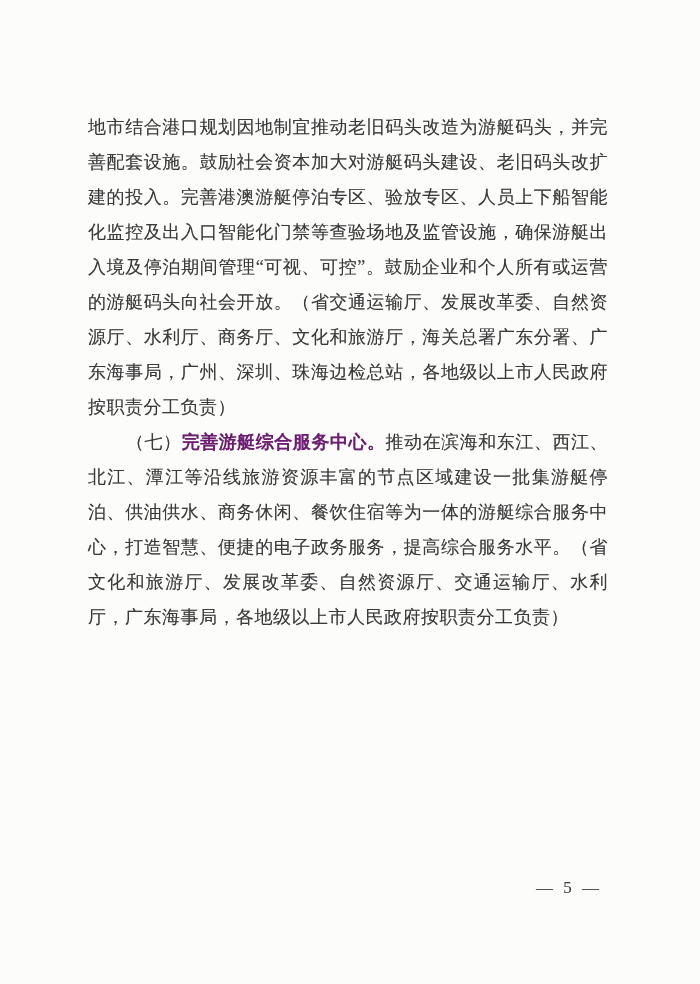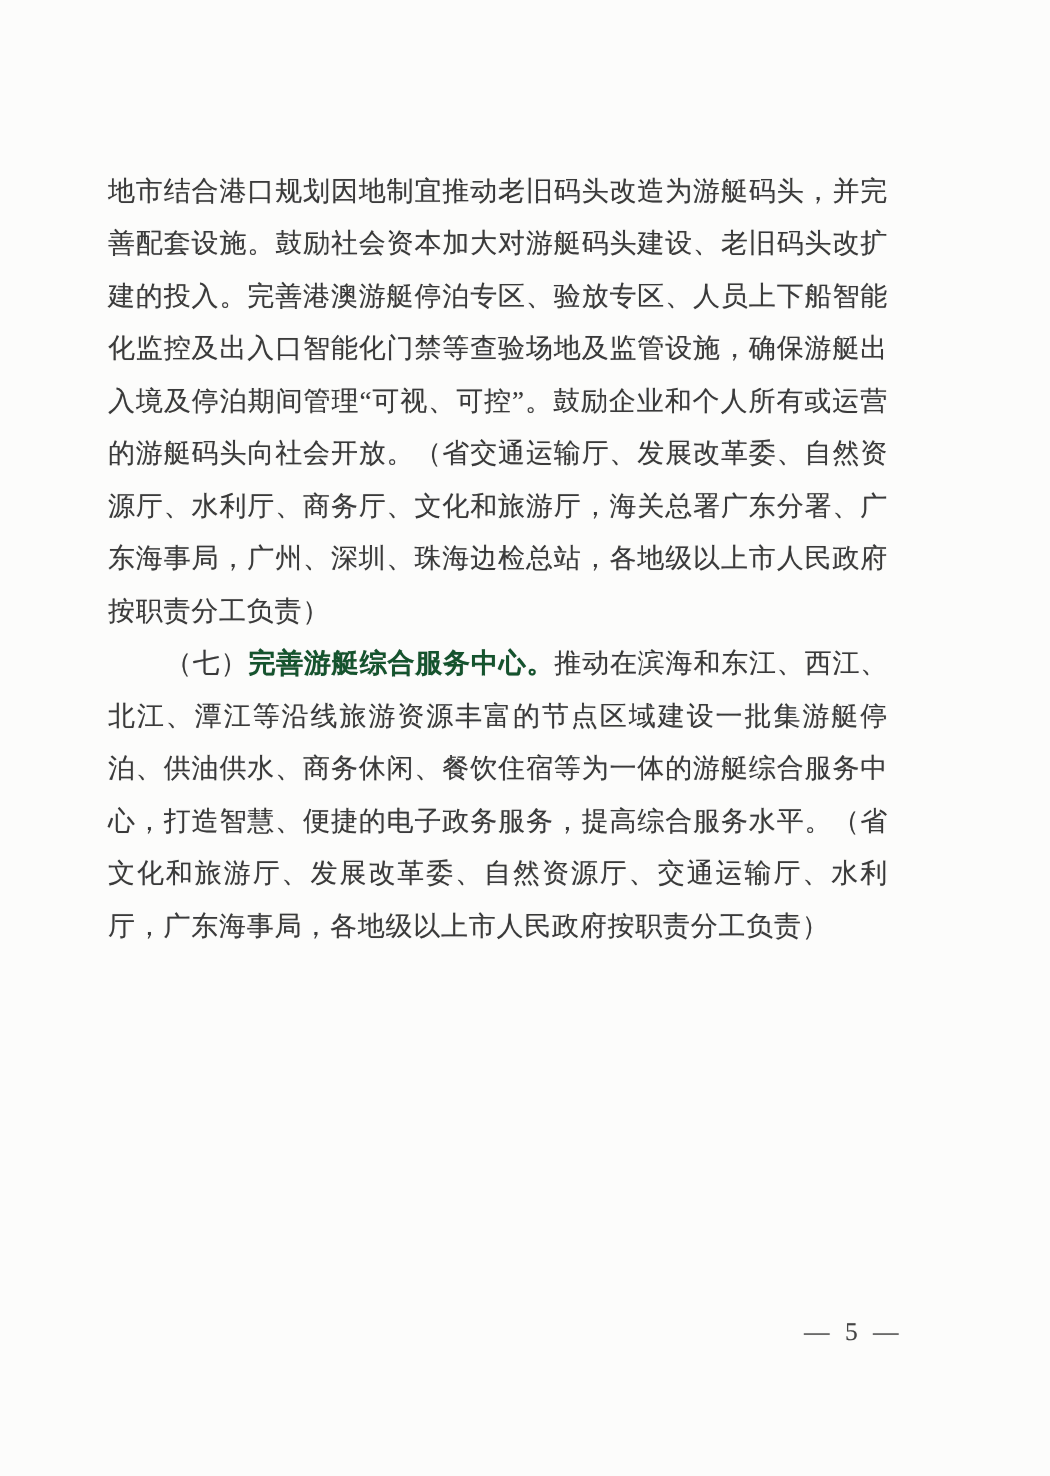--- a/index.html
+++ b/index.html
@@ -10,40 +10,40 @@
   .page {
     position: relative;
     width: 700px;
     height: 984px;
     background: #fcfcfb;
     overflow: hidden;
     font-family: "Liberation Serif", "DejaVu Serif", serif;
   }
   .content {
     position: absolute;
-    left: 72px;
+    left: 88px;
     top: 110px;
     width: 520px;
     font-size: 18px;
     line-height: 35px;
     letter-spacing: 0.5px;
     color: #3a3a3a;
     text-align: justify;
     text-justify: inter-character;
     text-shadow: 0 0 0.5px rgba(70,70,70,0.45);
   }
   .para {
     margin: 0;
   }
   .para.indent {
     text-indent: 38px;
   }
   .section-title {
     font-weight: 700;
-    color: #14532d;
+    color: #701a75;
   }
   .pageno {
     position: absolute;
     top: 878px;
     right: 98px;
     font-size: 17px;
     letter-spacing: 3px;
     color: #444444;
     text-shadow: 0 0 0.5px rgba(70,70,70,0.4);
   }

